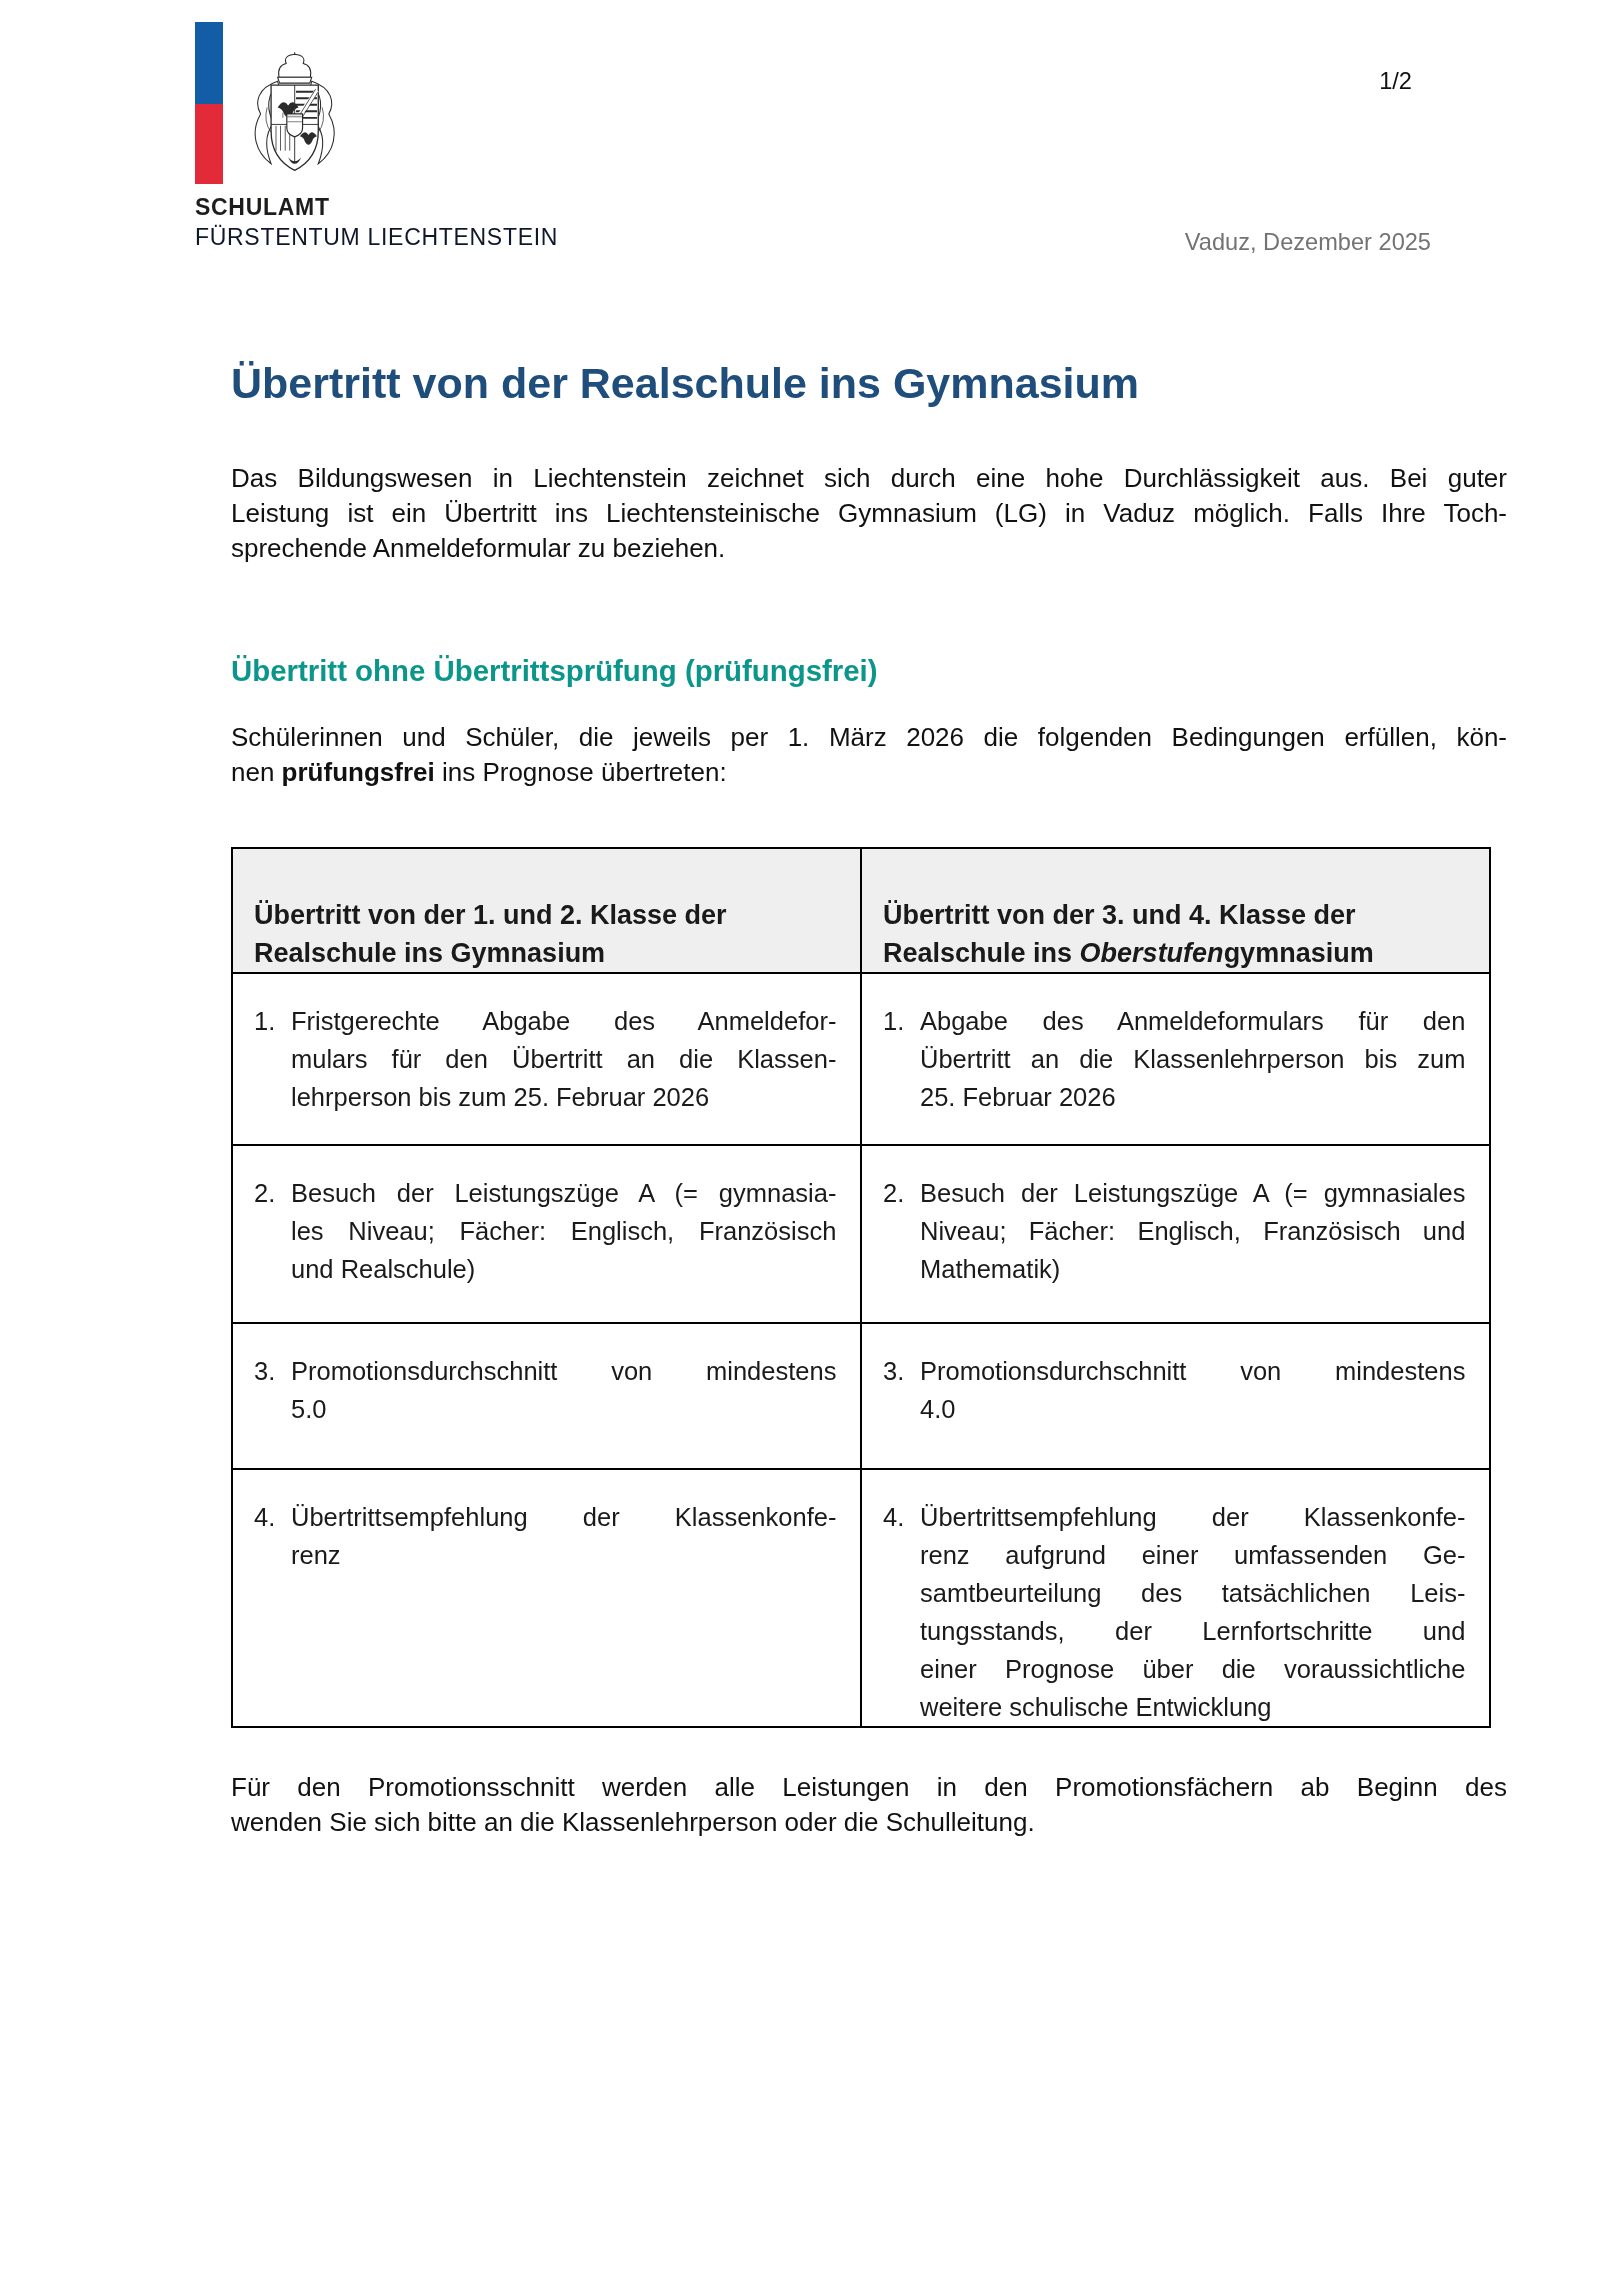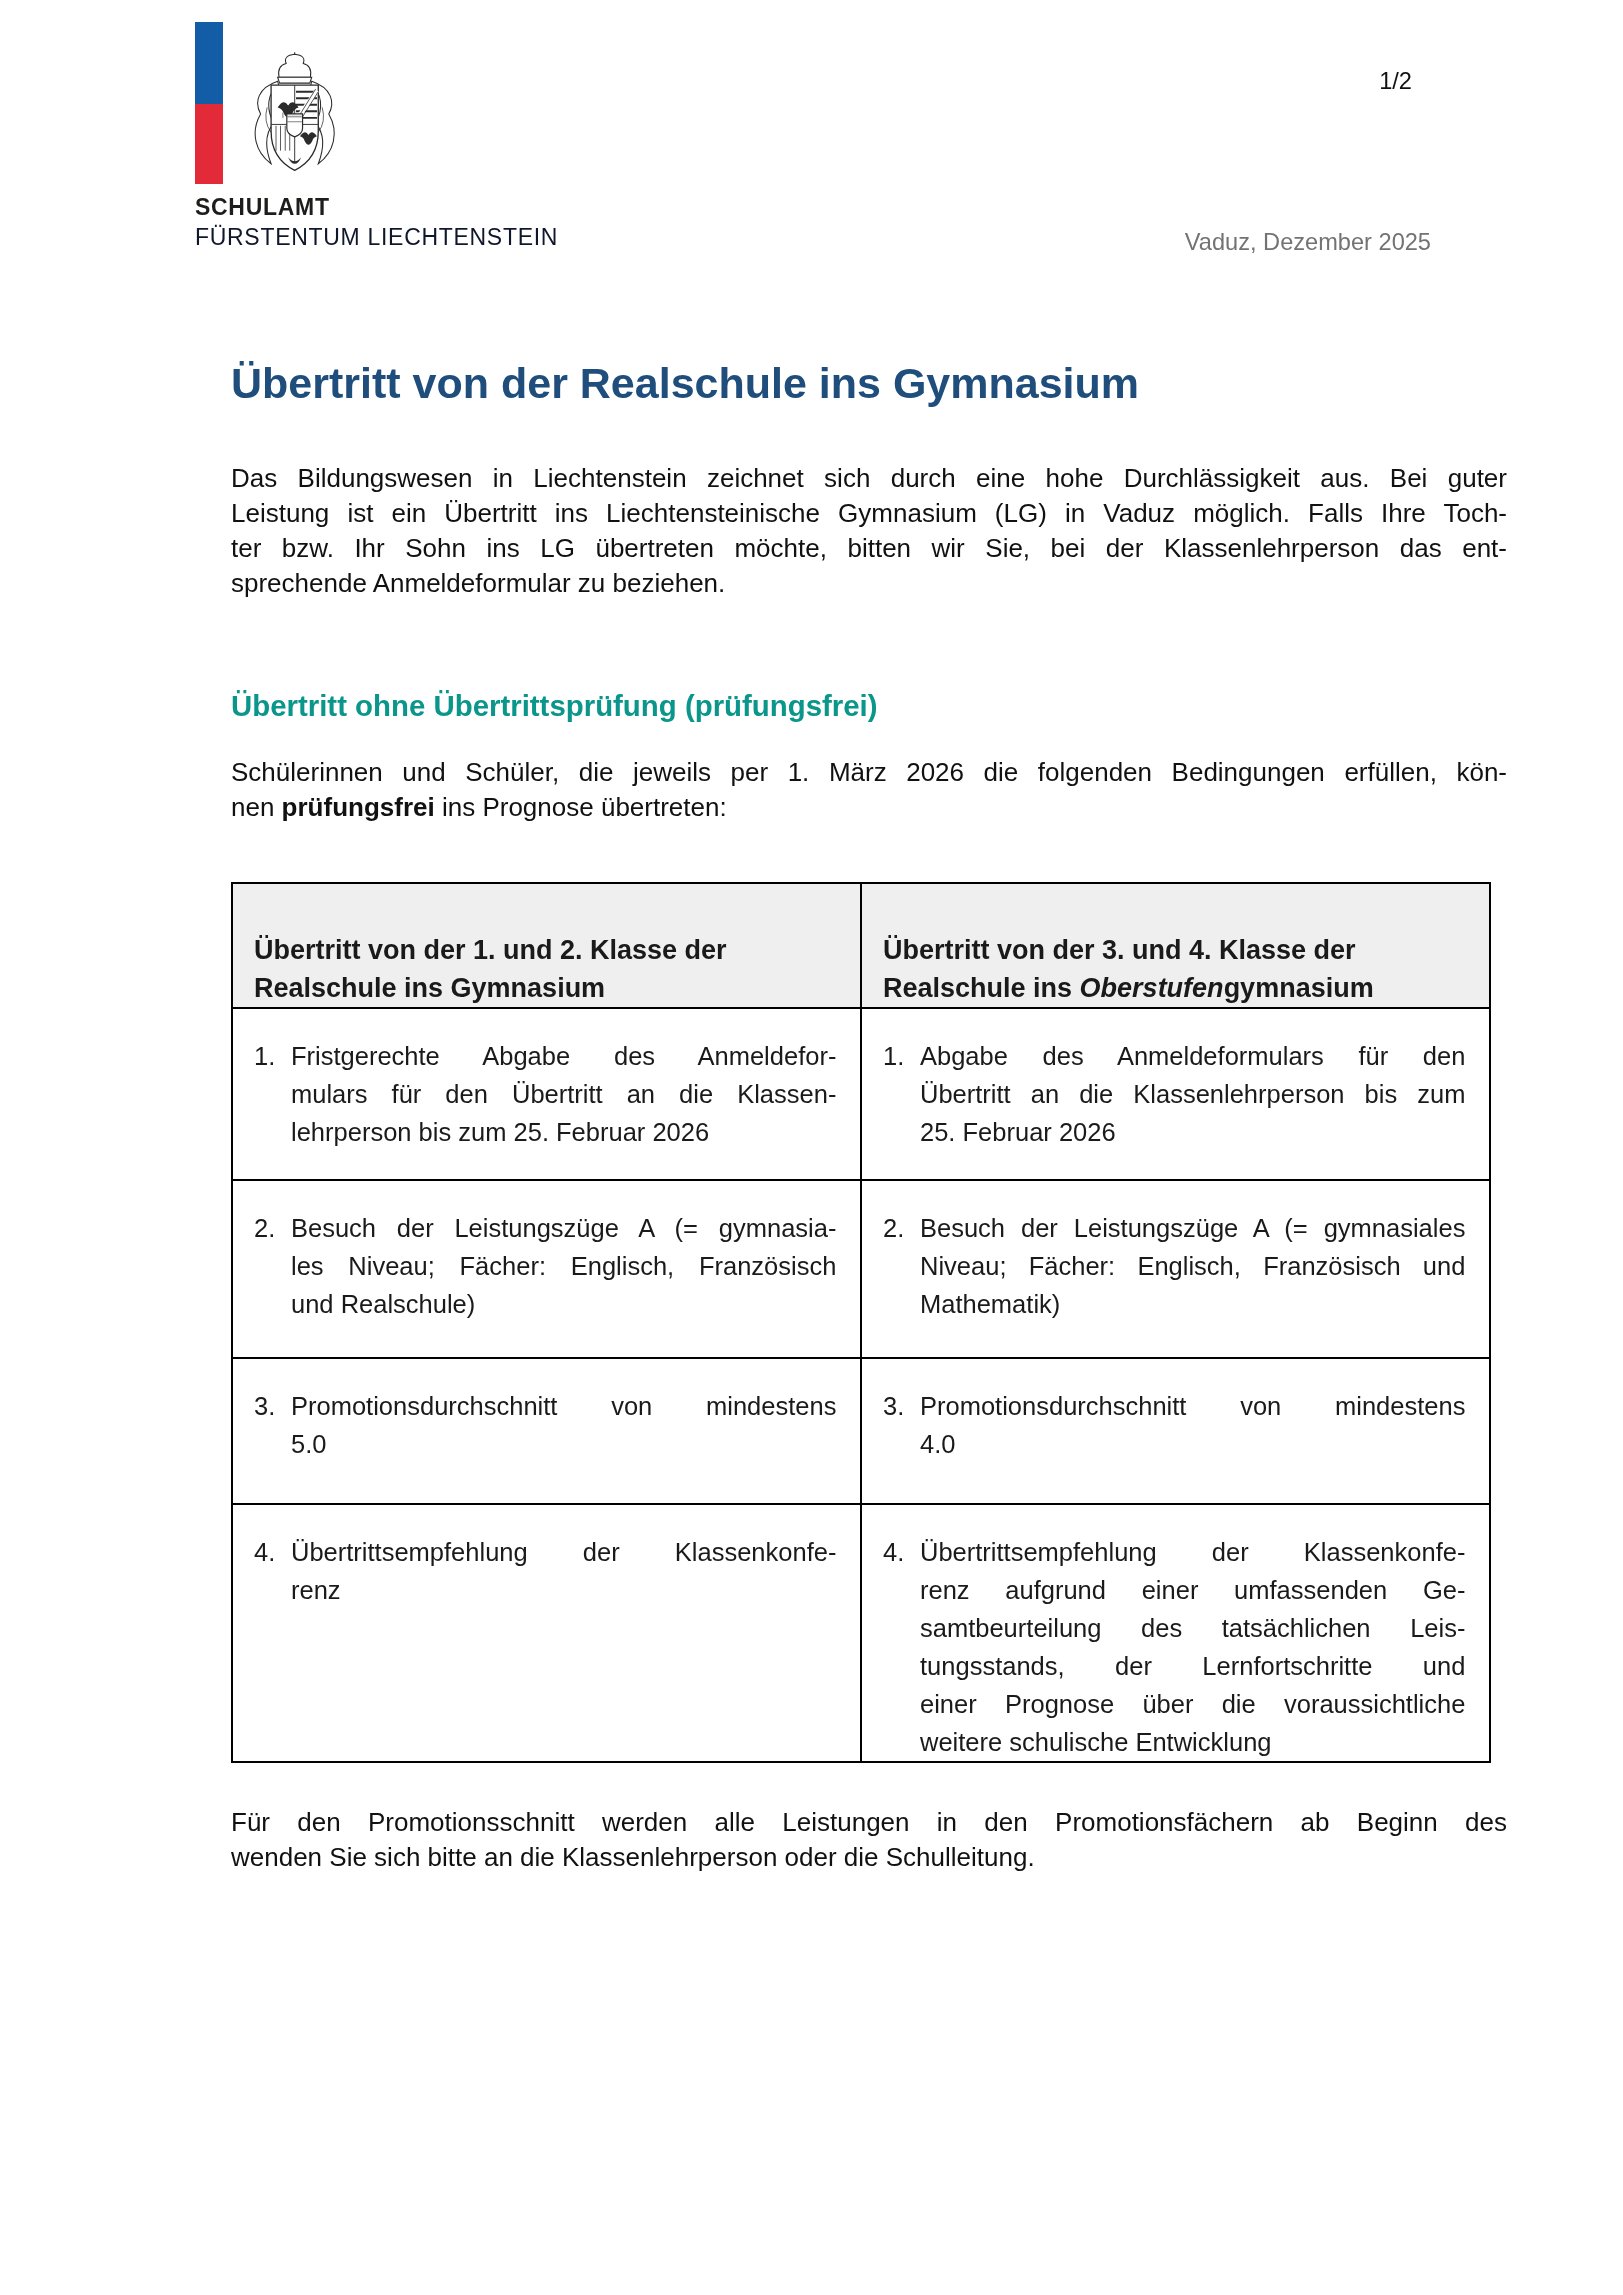--- a/index.html
+++ b/index.html
@@ -118,21 +118,20 @@
 <div class="page-number">1/2</div>
 <div class="date-line">Vaduz, Dezember 2025</div>
 
 <div class="content">
 
   <h1>Übertritt von der Realschule ins Gymnasium</h1>
 
   <div class="para intro-para">
       <div class="line just"><span>Das Bildungswesen in Liechtenstein zeichnet sich durch eine hohe Durchlässigkeit aus. Bei guter</span></div>
       <div class="line just"><span>Leistung ist ein Übertritt ins Liechtensteinische Gymnasium (LG) in Vaduz möglich. Falls Ihre Toch-</span></div>
-      <div class="line just"><span>ter bzw. Ihr Sohn ins LG übertreten möchte, bitten wir Sie, bei der Klassenlehrperson das ent-</span></div>
       <div class="line"><span>sprechende Anmeldeformular zu beziehen.</span></div>
     </div>
 
   <h2>Übertritt ohne Übertrittsprüfung (prüfungsfrei)</h2>
 
   <div class="para cond-intro">
       <div class="line just"><span>Schülerinnen und Schüler, die jeweils per 1. März 2026 die folgenden Bedingungen erfüllen, kön-</span></div>
       <div class="line"><span>nen </span><span class="b">prüfungsfrei</span><span> ins Prognose übertreten:</span></div>
     </div>
 

